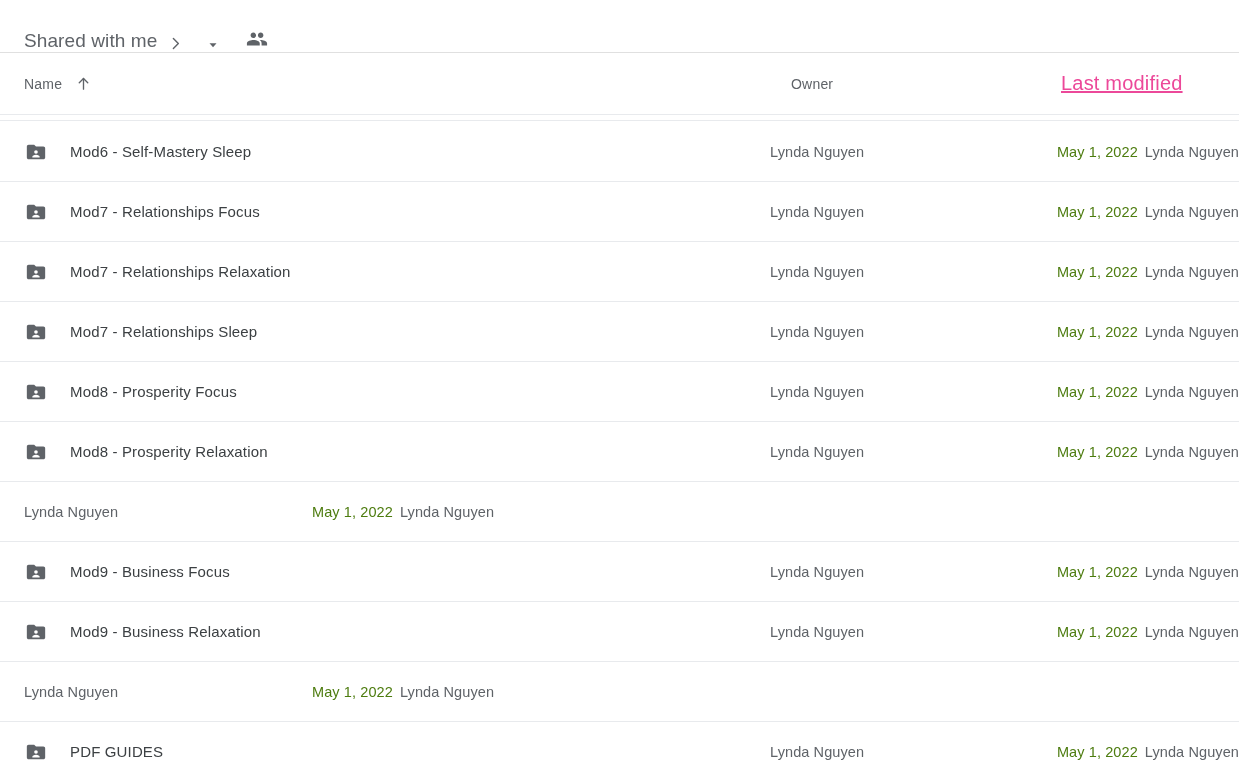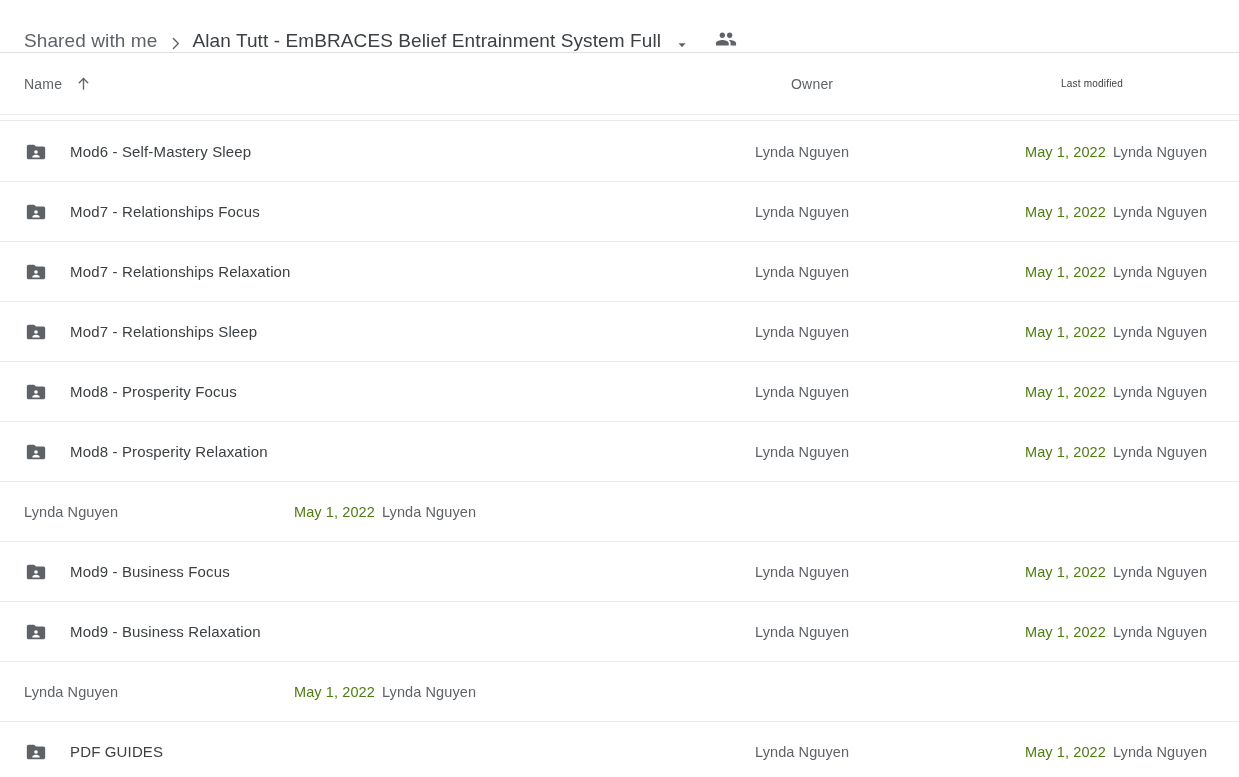--- a/index.html
+++ b/index.html
@@ -90,37 +90,39 @@
     width: 270px;
     font-size: 14px;
     color: #5f6368;
     font-weight: 500;
     letter-spacing: .2px;
     cursor: pointer;
     margin-left: 36px;
   }
   .col-modified {
     flex: 1;
-    font-size: 10px;
-    color: #404040;
+    font-size: 20px;
+    color: #ec4899;
     font-weight: 500;
     letter-spacing: .2px;
     cursor: pointer;
+    text-decoration: underline;
   }
 
   
   .file-list { margin-top: 7px; }
 
   .row {
     height: 60px;
     display: flex;
     align-items: center;
     padding-left: 24px;
     border-bottom: 1px solid #e8eaed;
     cursor: pointer;
+    gap: 18px;
   }
 
   .cell-name {
     width: 731px;
     display: flex;
     align-items: center;
   }
   .folder-icon {
     width: 24px;
     height: 24px;
@@ -161,21 +163,20 @@
 
 <div class="breadcrumb-bar">
   <span class="crumb-parent">Shared with me</span>
 
   <span class="crumb-sep">
     <svg width="17" height="17" viewBox="0 0 24 24" fill="none" stroke="#5f6368" stroke-width="2" stroke-linecap="round" stroke-linejoin="round">
       <polyline points="9 5 16 12 9 19"></polyline>
     </svg>
   </span>
 
-  <span class="crumb-current">Alan Tutt - EmBRACES Belief Entrainment System Full</span>
 
   <span class="crumb-caret">
     <svg width="14" height="14" viewBox="0 0 24 24" fill="#5f6368">
       <path d="M6 9l6 7 6-7z"></path>
     </svg>
   </span>
 
   <span class="people-btn">
     <svg width="22" height="22" viewBox="0 0 24 24" fill="#5f6368">
       <path d="M16 11c1.66 0 2.99-1.34 2.99-3S17.66 5 16 5c-1.66 0-3 1.34-3 3s1.34 3 3 3zm-8 0c1.66 0 2.99-1.34 2.99-3S9.66 5 8 5C6.34 5 5 6.34 5 8s1.34 3 3 3zm0 2c-2.33 0-7 1.17-7 3.5V19h14v-2.5c0-2.33-4.67-3.5-7-3.5zm8 0c-.29 0-.62.02-.97.05 1.16.84 1.97 1.97 1.97 3.45V19h6v-2.5c0-2.33-4.67-3.5-7-3.5z"></path>

